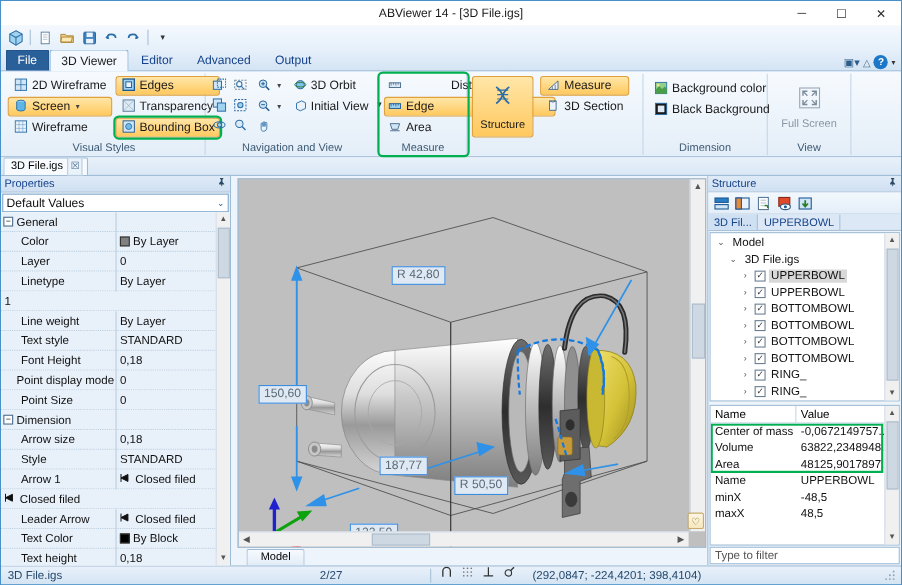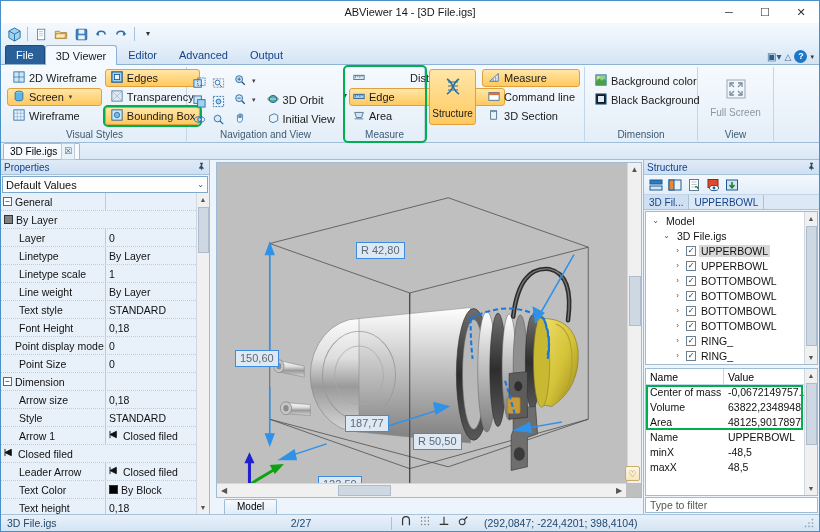--- a/index.html
+++ b/index.html
@@ -399,21 +399,21 @@
                 </svg>
             </span>
             <span class="cap">Bounding Box</span>
           </div>
         </div>
       </div>
       <div class="rgroup-title">Visual Styles</div>
     </div>
 
     <div class="rgroup" style="width:158px;">
-      <div class="rgroup-body" style="gap:1px;align-items:flex-end;">
+      <div class="rgroup-body" style="gap:1px;">
         <div class="iconrow">
           <div class="iconline">
             <span class="smico">
               <svg width="13" height="13" viewBox="0 0 14 14">
                   <rect x="1" y="3" width="8" height="8" fill="#cfe6f7" stroke="#2b6ea8"></rect>
                   <rect x="5" y="1" width="8" height="8" fill="none" stroke="#2b6ea8" stroke-dasharray="1.5 1"></rect>
                 </svg>
             </span>
             <span class="smico">
               <svg width="13" height="13" viewBox="0 0 14 14">
@@ -561,29 +561,20 @@
               <svg width="12" height="12" viewBox="0 0 14 14">
                   <path d="M2 12 L12 12 L12 3 Z" fill="#eaf3fb" stroke="#4a6b8a"></path>
                   <path d="M6 12 L6 9M9 12 L9 7" stroke="#4a6b8a" stroke-width="0.8"></path>
                 </svg>
             </span>
             <span class="cap">Measure</span>
           </div>
           <div class="ritem">
             <span class="gl">
               <svg width="12" height="12" viewBox="0 0 14 14">
-                  <rect x="1" y="3" width="12" height="9" fill="#fff" stroke="#2b6ea8"></rect>
-                  <rect x="1" y="3" width="12" height="3" fill="#e0703a"></rect>
-                </svg>
-            </span>
-            <span class="cap">Command line</span>
-          </div>
-          <div class="ritem">
-            <span class="gl">
-              <svg width="12" height="12" viewBox="0 0 14 14">
                   <path d="M3 2 L10 2 L10 12 L3 12 Z" fill="#eaf3fb" stroke="#4a6b8a"></path>
                   <path d="M3 2 Q6.5 4.5 10 2" fill="none" stroke="#4a6b8a"></path>
                 </svg>
             </span>
             <span class="cap">3D Section</span>
           </div>
         </div>
       </div>
     </div>
 
@@ -658,35 +649,35 @@
       <div class="proplist">
         <div class="proprows">
           <div class="prow cat">
             <div class="pname">
               <span class="expander">−</span>
               <span>General</span>
             </div>
             <div class="pval"></div>
           </div>
           <div class="prow">
+            <div class="pname ind">Color</div>
             <div class="pval">
               <span class="swatch" style="background:#808080"></span>
               <span>By Layer</span>
             </div>
           </div>
           <div class="prow">
             <div class="pname ind">Layer</div>
             <div class="pval">0</div>
           </div>
           <div class="prow">
             <div class="pname ind">Linetype</div>
             <div class="pval">By Layer</div>
           </div>
           <div class="prow">
-            <div class="pname ind">Linetype scale</div>
             <div class="pval">1</div>
           </div>
           <div class="prow">
             <div class="pname ind">Line weight</div>
             <div class="pval">By Layer</div>
           </div>
           <div class="prow">
             <div class="pname ind">Text style</div>
             <div class="pval">STANDARD</div>
           </div>

